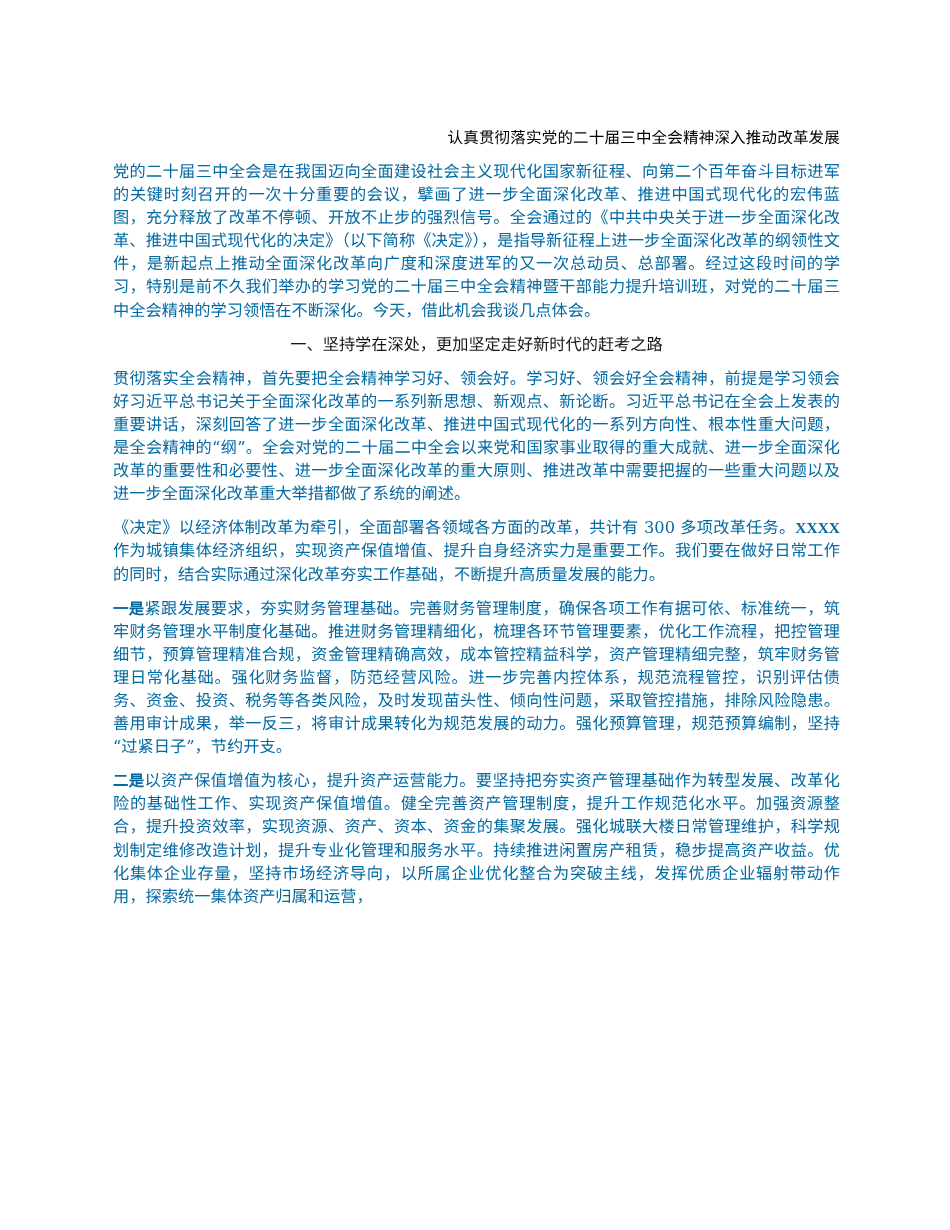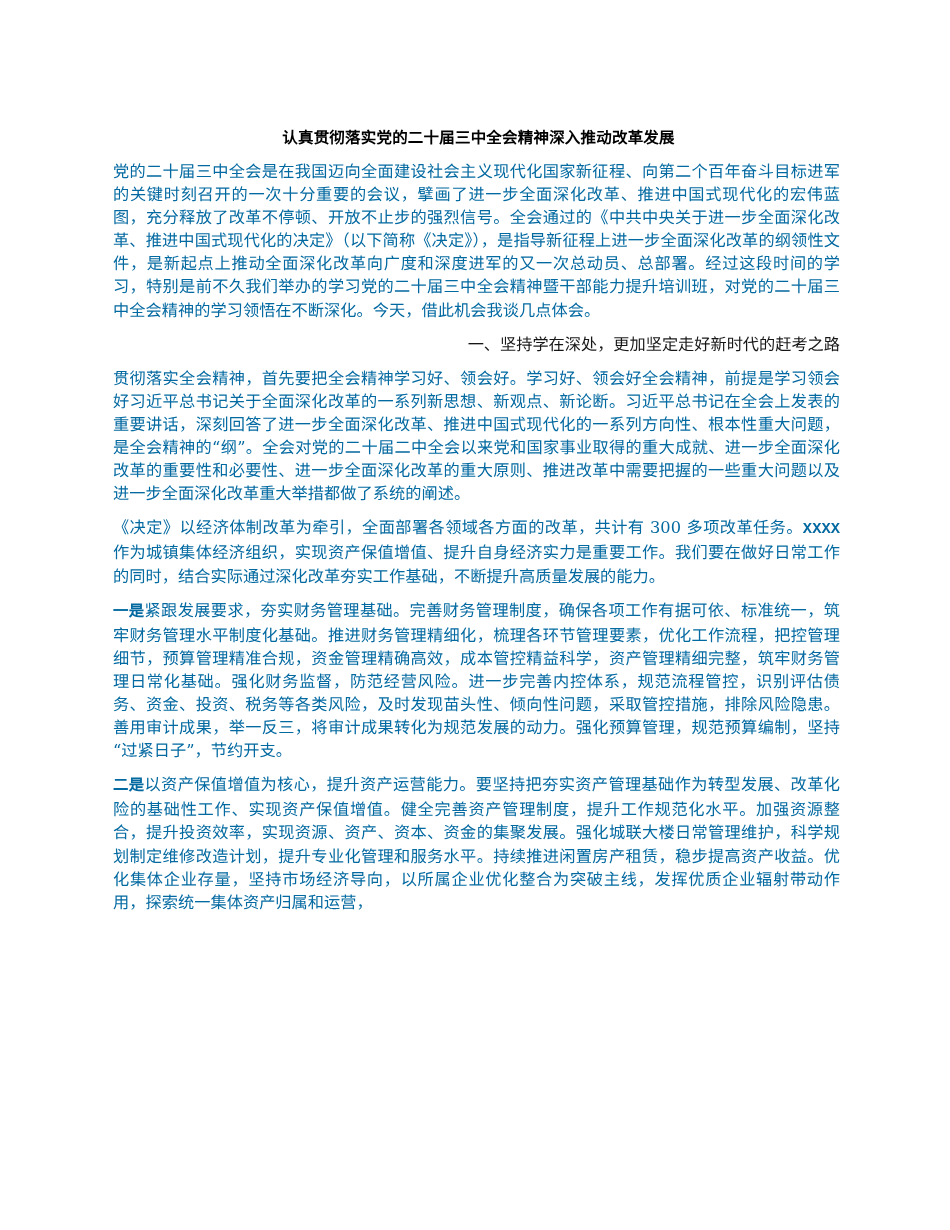--- a/index.html
+++ b/index.html
@@ -19,48 +19,48 @@
   .page {
     box-sizing: border-box;
     width: 950px;
     height: 1230px;
     padding: 127px 110px 0 113px;
     background: #ffffff;
   }
   .doc-title {
     font-family: "DejaVu Sans", "Liberation Sans", sans-serif;
     font-size: 15.5px;
-    font-weight: bold;
+    font-weight: normal;
     line-height: 22px;
     letter-spacing: 0.2px;
     margin: 0 0 11px 4px;
     color: #000000;
-    text-align: center;
+    text-align: right;
   }
   p.para {
     font-size: 16.2px;
     line-height: 23.1px;
     margin: 0 0 11px 0;
     text-align: justify;
     text-justify: inter-ideograph;
     color: #0369a1;
     letter-spacing: 0.05px;
   }
   p.section-head {
     font-size: 16.2px;
     line-height: 23.1px;
     margin: 0 0 11px 0;
-    text-align: right;
+    text-align: center;
     color: #161616;
   }
   p.para:last-child {
     margin-bottom: 7px;
   }
   .b {
-    font-family: Liberation Mono, monospace;
+    font-family: Liberation Serif, serif;
     font-weight: bold;
     font-size: 15.4px;
   }
 </style>
 </head>
 <body>
 
 <div class="page">
 
   <h1 class="doc-title">认真贯彻落实党的二十届三中全会精神深入推动改革发展</h1>

